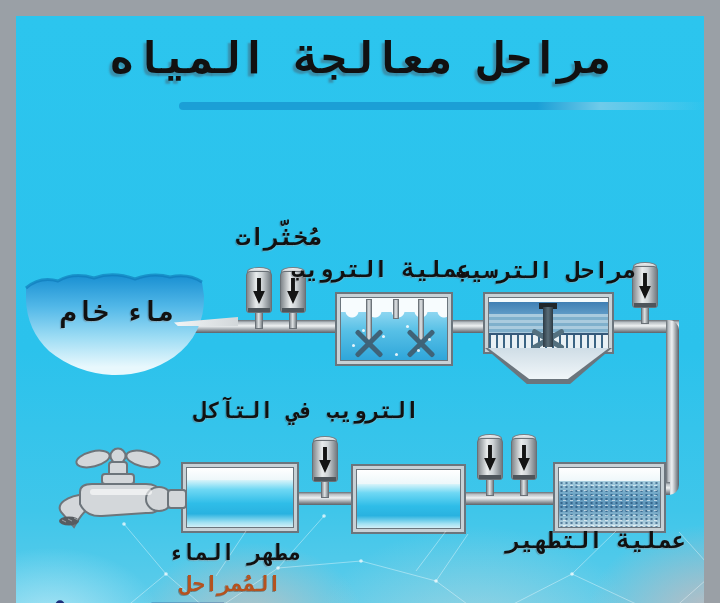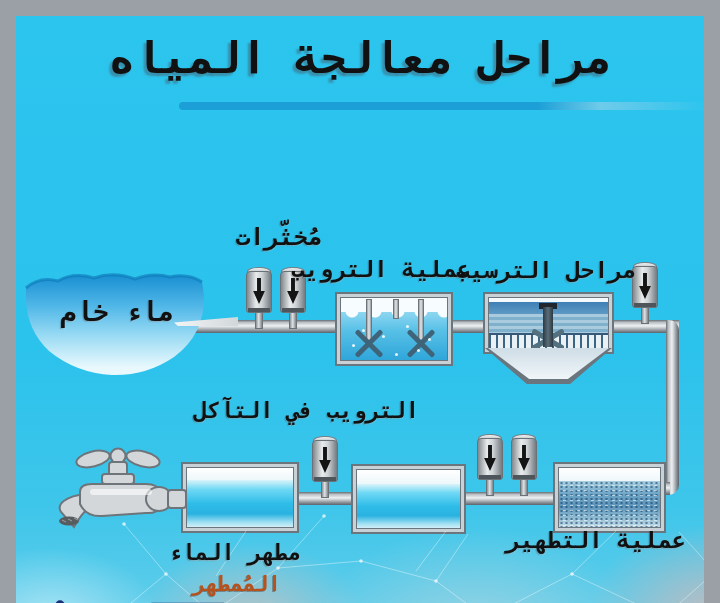--- a/index.html
+++ b/index.html
@@ -194,21 +194,21 @@
         <div class="d-arrow"></div>
       </div>
     <div class="d-stem"></div>
   </div>
 
   <div class="tank" style="left:167px;top:448px;width:114px;height:67px">
     <div class="band"></div>
     <div class="water"></div>
   </div>
   <div class="lbl" style="left:155px;top:527px;width:130px;font-size:22px">مطهر الماء</div>
-  <div class="lbl treated" style="left:180px;top:558px;width:85px;font-size:21px">المُمطهر</div>
+  <div class="lbl treated" style="left:180px;top:558px;width:85px;font-size:21px">المُمراحل</div>
 
   <svg class="faucet" viewBox="0 0 140 90">
     <g stroke="#6d757b" stroke-width="2" fill="#d3d7da">
       <ellipse cx="47" cy="17" rx="17" ry="7.5" transform="rotate(-14 47 17)"></ellipse>
       <ellipse cx="97" cy="17" rx="17" ry="7.5" transform="rotate(14 97 17)"></ellipse>
       <circle cx="72" cy="14" r="7.5"></circle>
       <rect x="63" y="20" width="18" height="14" rx="3"></rect>
       <rect x="56" y="32" width="32" height="10" rx="3"></rect>
       <path d="M 40 52 C 20 54 10 62 15 70 L 28 85 C 34 74 40 67 46 64 Z"></path>
       <path d="M 34 50 Q 34 42 46 42 L 100 42 Q 112 42 114 50 L 114 64 Q 112 72 100 71 L 56 74 Q 40 75 34 62 Z"></path>

